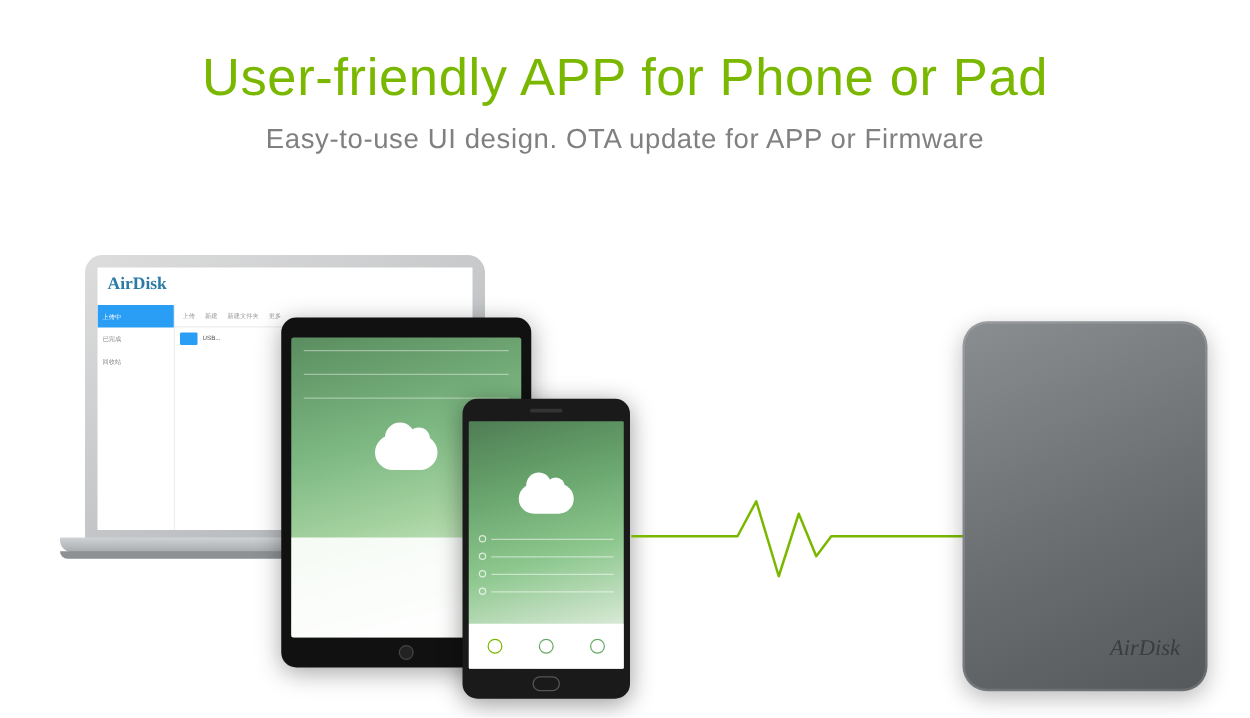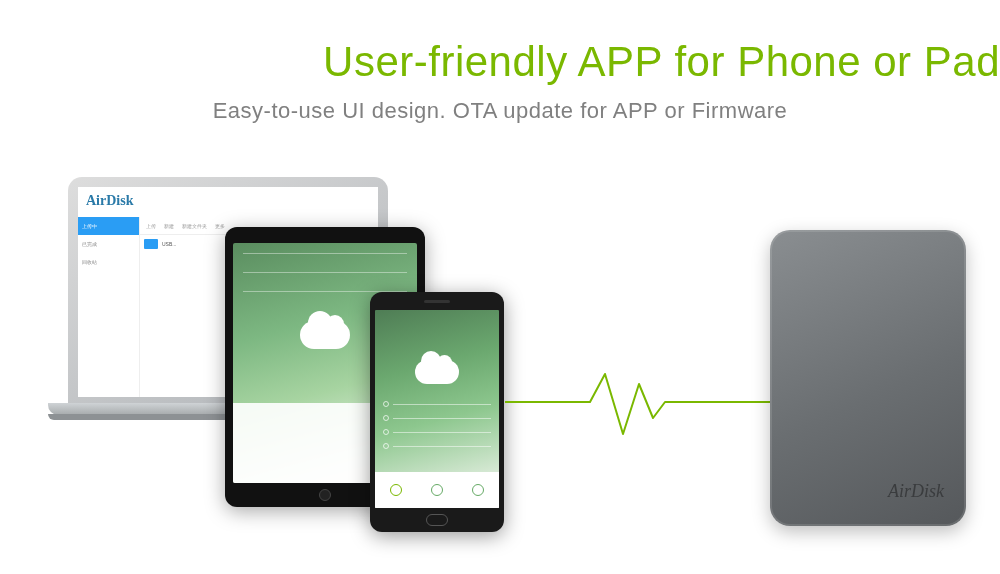--- a/index.html
+++ b/index.html
@@ -1,21 +1,21 @@
 <!DOCTYPE html>
 <html><head>
 <meta charset="utf-8">
 <style>
 * { margin:0; padding:0; box-sizing:border-box; }
 body { width:1000px; height:574px; background:#fff; font-family:Arial,Helvetica,sans-serif; overflow:hidden; position:relative; }
 
-.title { text-align:right; font-size:42px; font-weight:400; color:#7ab800; margin-top:38px; letter-spacing:0.5px; }
+.title { text-align:center; font-size:42px; font-weight:400; color:#7ab800; margin-top:38px; letter-spacing:0.5px; }
 .subtitle { text-align:center; font-size:22px; font-weight:300; color:#808080; margin-top:12px; letter-spacing:0.5px; }
 
-.stage { position:absolute; left:0; top:177px; width:880px; height:360px; }
+.stage { position:absolute; left:0; top:204px; width:880px; height:360px; }
 
 
 .laptop { position:absolute; left:48px; top:0; width:360px; height:270px; }
 .laptop-lid { position:absolute; left:20px; top:0; width:320px; height:230px; background:linear-gradient(150deg,#ddd,#aeb2b6); border-radius:14px 14px 0 0; padding:10px; }
 .laptop-screen { width:100%; height:100%; background:#fff; overflow:hidden; font-size:7px; color:#555; position:relative; }
 .laptop-brand { position:absolute; top:6px; left:8px; font-family:Georgia,serif; color:#2a7aa8; font-size:14px; font-weight:700; }
 .laptop-sidebar { position:absolute; top:30px; left:0; width:62px; height:180px; border-right:1px solid #eee; }
 .lsb-item { height:18px; padding:0 4px; display:flex; align-items:center; font-size:5px; color:#888; }
 .lsb-item.active { background:#2a9df4; color:#fff; }
 .laptop-toolbar { position:absolute; top:30px; left:62px; right:0; height:18px; border-bottom:1px solid #eee; display:flex; align-items:center; gap:8px; padding:0 6px; font-size:5px; color:#999;}

